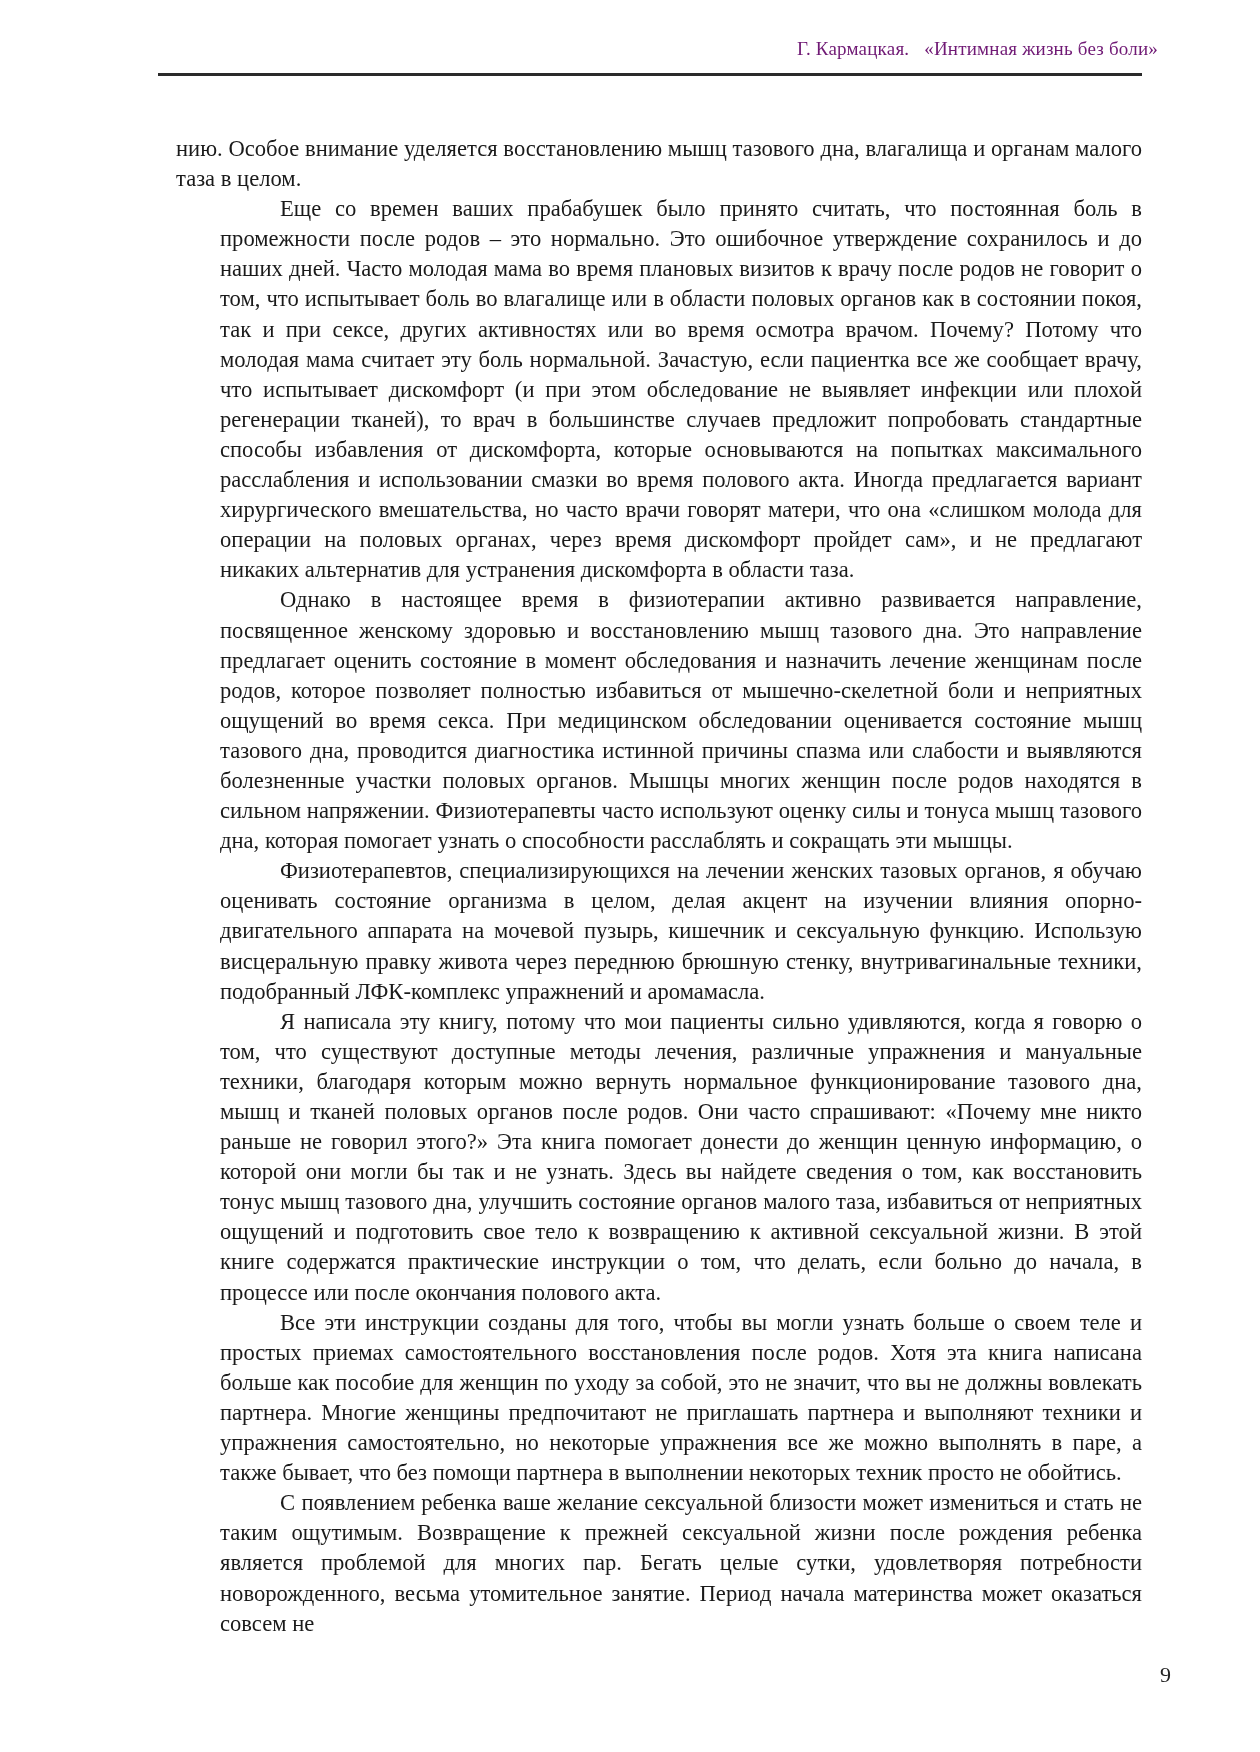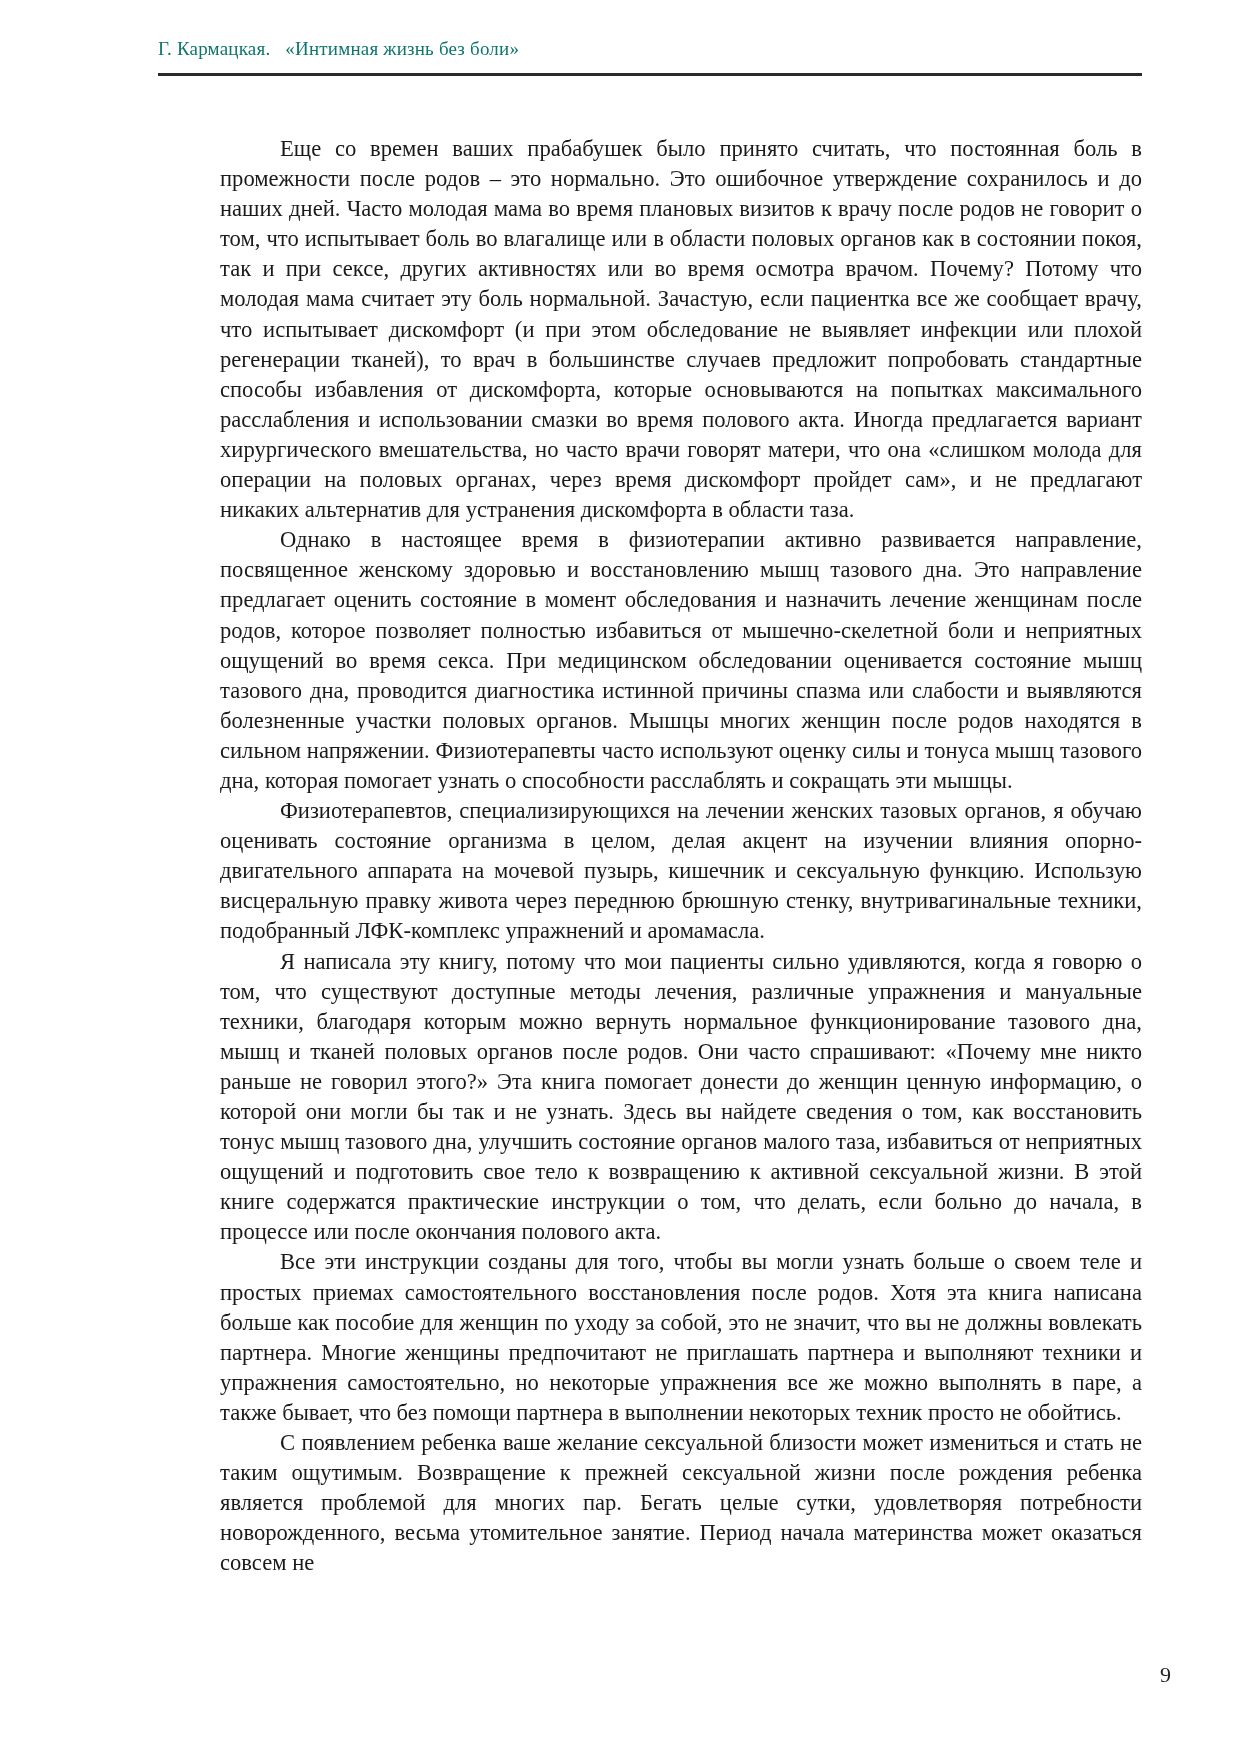--- a/index.html
+++ b/index.html
@@ -20,23 +20,24 @@
     left: 0; top: 0;
     width: 1260px;
     height: 1752px;
   }
   .running-header {
     position: absolute;
     left: 158px;
     top: 38px;
     width: 1000px;
     font-size: 19px;
-    color: #0f766e;
+    color: #701a75;
     letter-spacing: 0.2px;
     white-space: nowrap;
+    text-align: right;
   }
   .running-header .author { margin-right: 10px; }
   .header-rule {
     position: absolute;
     left: 158px;
     top: 73px;
     width: 984px;
     height: 3px;
     background: #2a2a2a;
   }
@@ -70,20 +71,21 @@
 <body>
 
 <div class="page">
   <div class="running-header">
     <span class="author">Г. Кармацкая.</span>
     <span class="title">«Интимная жизнь без боли»</span>
   </div>
   <div class="header-rule"></div>
 
   <div class="body-text">
+    <p>нию. Особое внимание уделяется восстановлению мышц тазового дна, влагалища и органам малого таза в целом.</p>
     <p class="indent">Еще со времен ваших прабабушек было принято считать, что постоянная боль в промежности после родов – это нормально. Это ошибочное утверждение сохранилось и до наших дней. Часто молодая мама во время плановых визитов к врачу после родов не говорит о том, что испытывает боль во влагалище или в области половых органов как в состоянии покоя, так и при сексе, других активностях или во время осмотра врачом. Почему? Потому что молодая мама считает эту боль нормальной. Зачастую, если пациентка все же сообщает врачу, что испытывает дискомфорт (и при этом обследование не выявляет инфекции или плохой регенерации тканей), то врач в большинстве случаев предложит попробовать стандартные способы избавления от дискомфорта, которые основываются на попытках максимального расслабления и использовании смазки во время полового акта. Иногда предлагается вариант хирургического вмешательства, но часто врачи говорят матери, что она «слишком молода для операции на половых органах, через время дискомфорт пройдет сам», и не предлагают никаких альтернатив для устранения дискомфорта в области таза.</p>
     <p class="indent">Однако в настоящее время в физиотерапии активно развивается направление, посвященное женскому здоровью и восстановлению мышц тазового дна. Это направление предлагает оценить состояние в момент обследования и назначить лечение женщинам после родов, которое позволяет полностью избавиться от мышечно-скелетной боли и неприятных ощущений во время секса. При медицинском обследовании оценивается состояние мышц тазового дна, проводится диагностика истинной причины спазма или слабости и выявляются болезненные участки половых органов. Мышцы многих женщин после родов находятся в сильном напряжении. Физиотерапевты часто используют оценку силы и тонуса мышц тазового дна, которая помогает узнать о способности расслаблять и сокращать эти мышцы.</p>
     <p class="indent">Физиотерапевтов, специализирующихся на лечении женских тазовых органов, я обучаю оценивать состояние организма в целом, делая акцент на изучении влияния опорно-двигательного аппарата на мочевой пузырь, кишечник и сексуальную функцию. Использую висцеральную правку живота через переднюю брюшную стенку, внутривагинальные техники, подобранный ЛФК-комплекс упражнений и аромамасла.</p>
     <p class="indent">Я написала эту книгу, потому что мои пациенты сильно удивляются, когда я говорю о том, что существуют доступные методы лечения, различные упражнения и мануальные техники, благодаря которым можно вернуть нормальное функционирование тазового дна, мышц и тканей половых органов после родов. Они часто спрашивают: «Почему мне никто раньше не говорил этого?» Эта книга помогает донести до женщин ценную информацию, о которой они могли бы так и не узнать. Здесь вы найдете сведения о том, как восстановить тонус мышц тазового дна, улучшить состояние органов малого таза, избавиться от неприятных ощущений и подготовить свое тело к возвращению к активной сексуальной жизни. В этой книге содержатся практические инструкции о том, что делать, если больно до начала, в процессе или после окончания полового акта.</p>
     <p class="indent">Все эти инструкции созданы для того, чтобы вы могли узнать больше о своем теле и простых приемах самостоятельного восстановления после родов. Хотя эта книга написана больше как пособие для женщин по уходу за собой, это не значит, что вы не должны вовлекать партнера. Многие женщины предпочитают не приглашать партнера и выполняют техники и упражнения самостоятельно, но некоторые упражнения все же можно выполнять в паре, а также бывает, что без помощи партнера в выполнении некоторых техник просто не обойтись.</p>
     <p class="indent">С появлением ребенка ваше желание сексуальной близости может измениться и стать не таким ощутимым. Возвращение к прежней сексуальной жизни после рождения ребенка является проблемой для многих пар. Бегать целые сутки, удовлетворяя потребности новорожденного, весьма утомительное занятие. Период начала материнства может оказаться совсем не</p>
   </div>
 
   <div class="page-number">9</div>
 </div>

